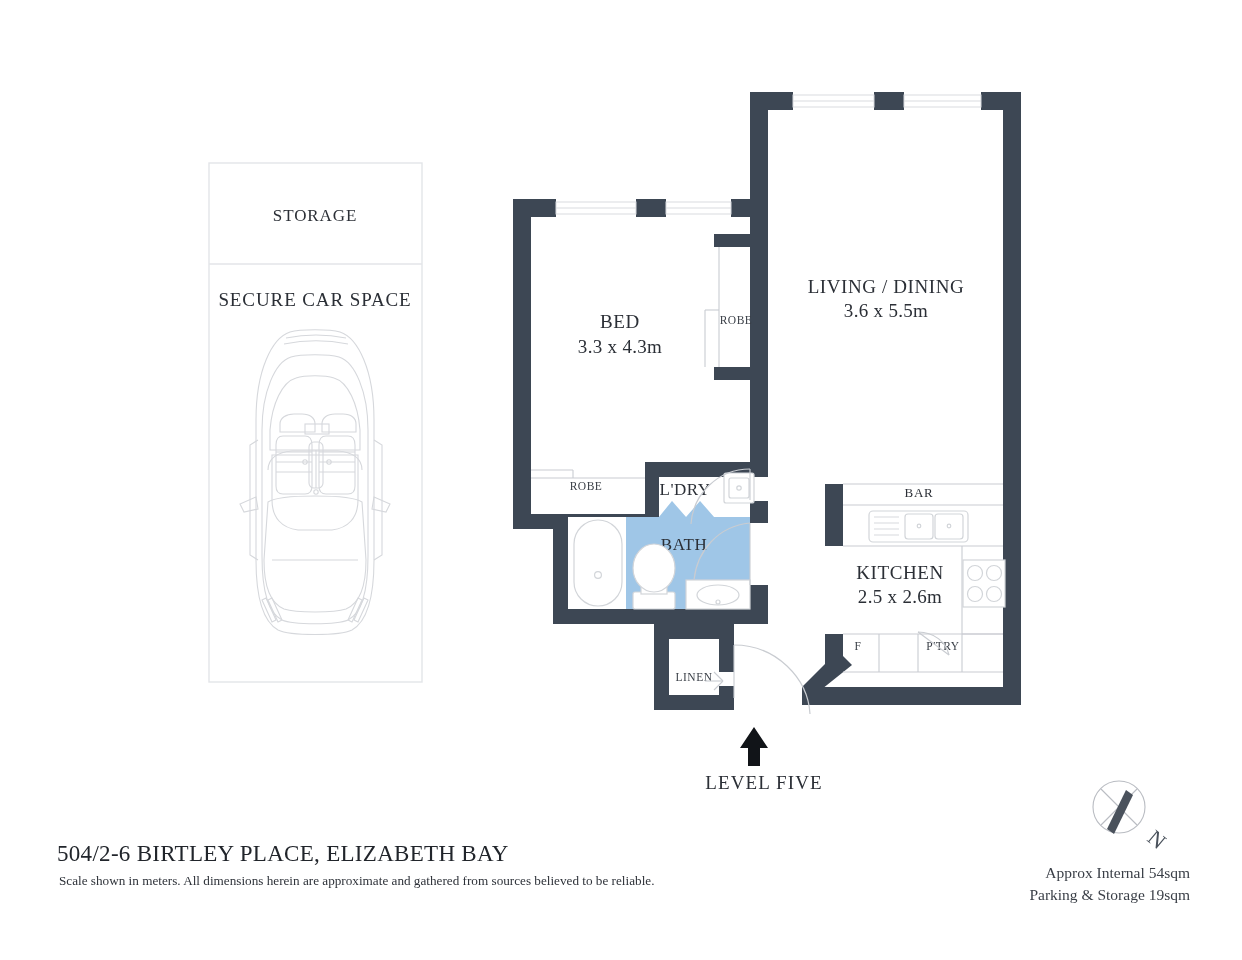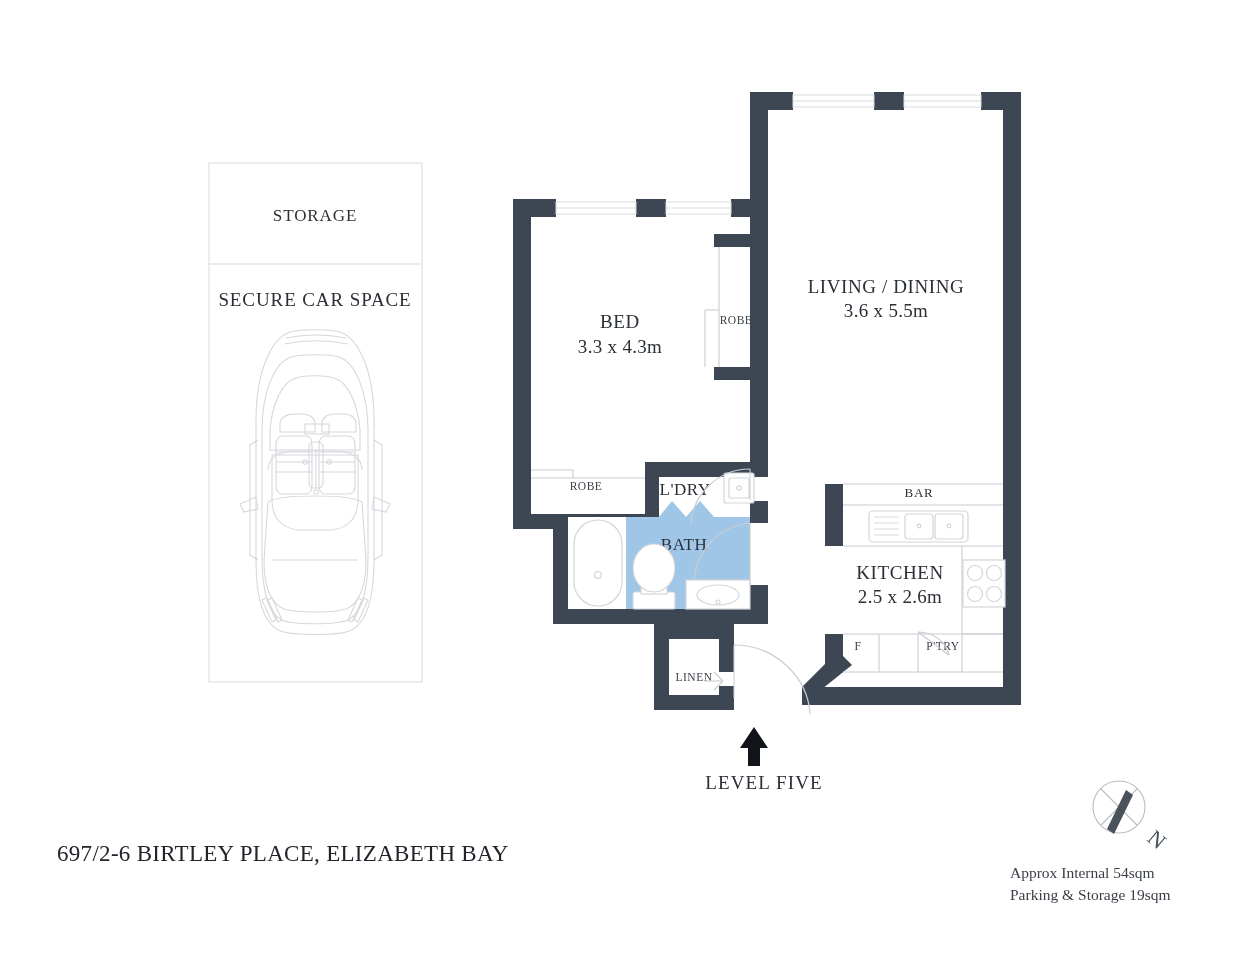--- a/index.html
+++ b/index.html
@@ -61,21 +61,21 @@
     font-size: 13.2px;
     line-height: 18px;
     color: #2e3239;
     font-family: "Liberation Serif", serif;
     white-space: nowrap;
   }
   .areas {
     position: absolute;
     left: 1010px; top: 862px;
     width: 180px;
-    text-align: left;
+    text-align: right;
     font-size: 15.5px;
     line-height: 22px;
     color: #3a3f47;
     font-family: "Liberation Serif", serif;
   }
 </style>
 </head>
 <body>
 
 <div id="plan-root">
@@ -340,20 +340,21 @@
 
     <g>
       <circle class="compass-c" cx="1119" cy="807" r="26"></circle>
       <line class="compass-x" x1="1101" y1="789" x2="1137" y2="825"></line>
       <line class="compass-x" x1="1137" y1="789" x2="1101" y2="825"></line>
       <polygon class="needle" points="1126,790 1133,795 1114,834 1107,829"></polygon>
       <text x="1146" y="840" class="needle" transform="rotate(40 1146 840)" style="font-size:22px; font-family:'Liberation Serif',serif; fill:#4a525c;">N</text>
     </g>
   </svg>
 
-  <div class="title">697/2-6 BIRTLEY PLACE, ELIZABETH BAY</div>
+  <div class="title">504/2-6 BIRTLEY PLACE, ELIZABETH BAY</div>
   <div class="disclaimer">
+    <div>Scale shown in meters. All dimensions herein are approximate and gathered from sources believed to be  reliable.</div>
   </div>
   <div class="areas">
     <div>Approx Internal 54sqm</div>
     <div>Parking &amp; Storage 19sqm</div>
   </div>
 </div>
 
 </body></html>

